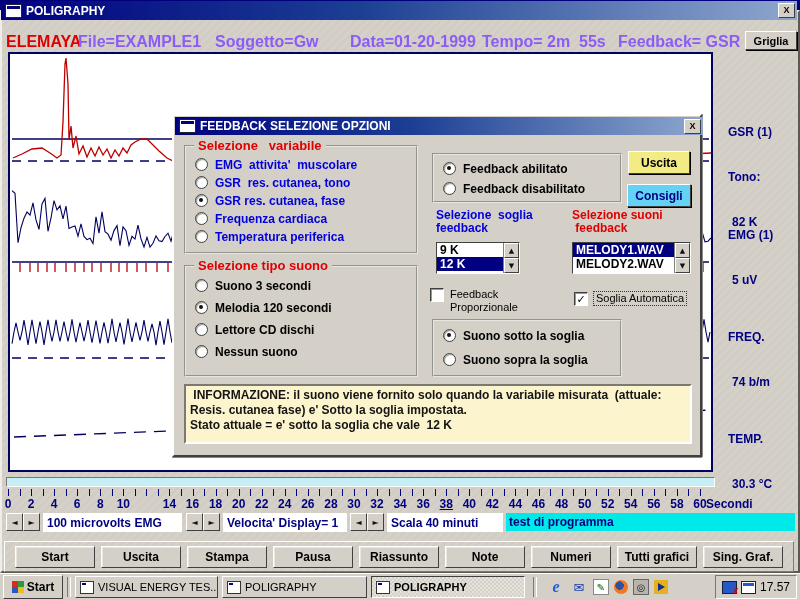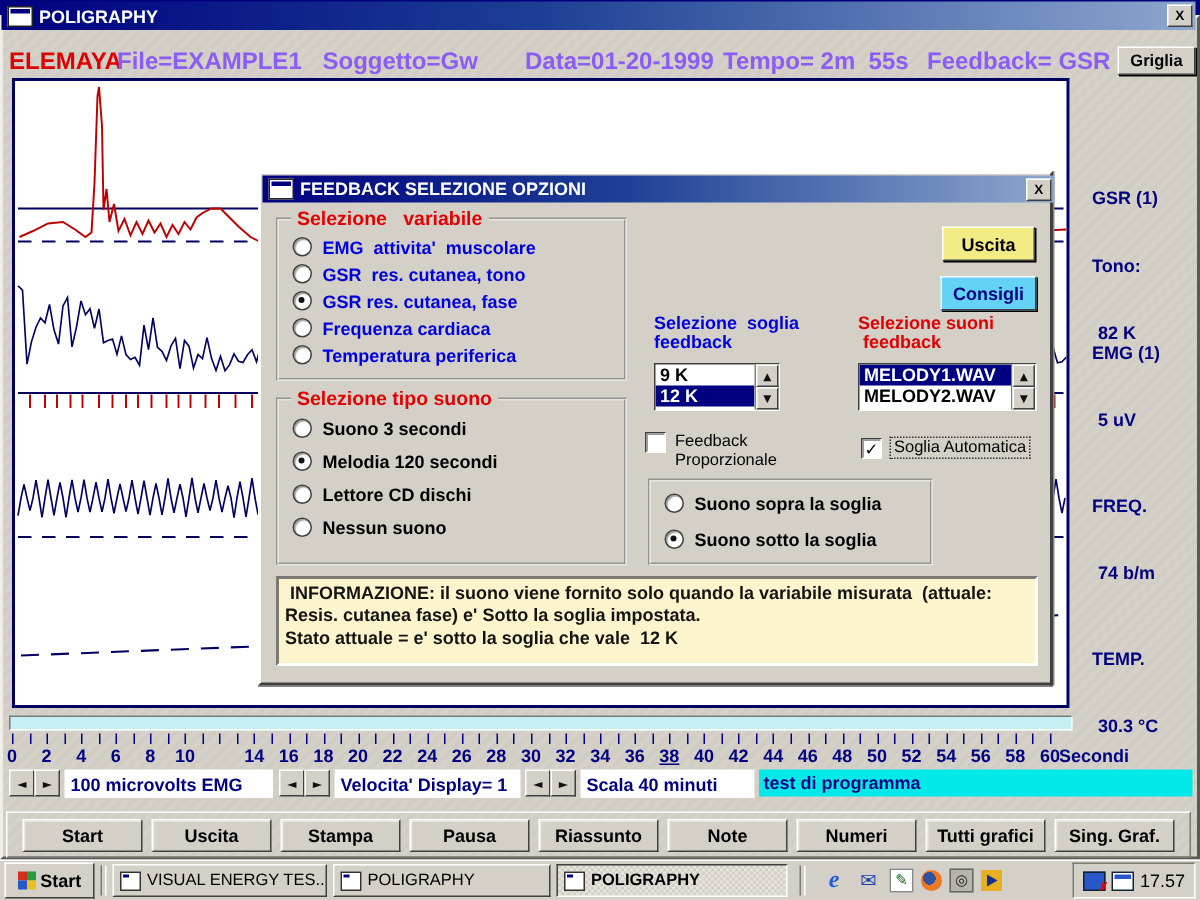--- a/index.html
+++ b/index.html
@@ -492,20 +492,30 @@
           <div class="rrow h22">
             <span class="radio"></span>
             <span class="rlabel ">Lettore CD dischi</span>
           </div>
           <div class="rrow h22">
             <span class="radio"></span>
             <span class="rlabel ">Nessun suono</span>
           </div>
         </div>
 
+      <div class="abs groupbox" id="enable-panel">
+          <div class="rrow h20">
+            <span class="radio on"></span>
+            <span class="rlabel ">Feedback abilitato</span>
+          </div>
+          <div class="rrow h20">
+            <span class="radio"></span>
+            <span class="rlabel ">Feedback disabilitato</span>
+          </div>
+        </div>
 
       <div class="abs" id="exit-button">Uscita</div>
       <div class="abs" id="advice-button">Consigli</div>
 
       <div class="abs two-line blue" id="threshold-label"><div>Selezione  soglia</div><div>feedback</div></div>
       <div class="abs two-line red" id="sounds-label"><div>Selezione suoni</div><div> feedback</div></div>
 
       <div class="abs listbox" id="threshold-list">
         <div class="litems">
             <div class="li">9 K</div>
@@ -532,26 +542,26 @@
         <span class="cb"></span>
         <span class="cblabel"><div>Feedback</div><div>Proporzionale</div></span>
       </div>
       <div class="abs cbrow" id="auto-check">
         <span class="cb glyph">✓</span>
         <span class="cblabel">Soglia Automatica</span>
       </div>
 
       <div class="abs groupbox" id="direction-panel">
           <div class="rrow h24">
-            <span class="radio"></span>
-            <span class="rlabel ">Suono sopra la soglia</span>
-          </div>
-          <div class="rrow h24">
             <span class="radio on"></span>
             <span class="rlabel ">Suono sotto la soglia</span>
+          </div>
+          <div class="rrow h24">
+            <span class="radio"></span>
+            <span class="rlabel ">Suono sopra la soglia</span>
           </div>
         </div>
 
       <div class="abs" id="info-box">
         <div> INFORMAZIONE: il suono viene fornito solo quando la variabile misurata  (attuale:</div>
         <div>Resis. cutanea fase) e' Sotto la soglia impostata.</div>
         <div>Stato attuale = e' sotto la soglia che vale  12 K</div>
       </div>
 
     </div>

